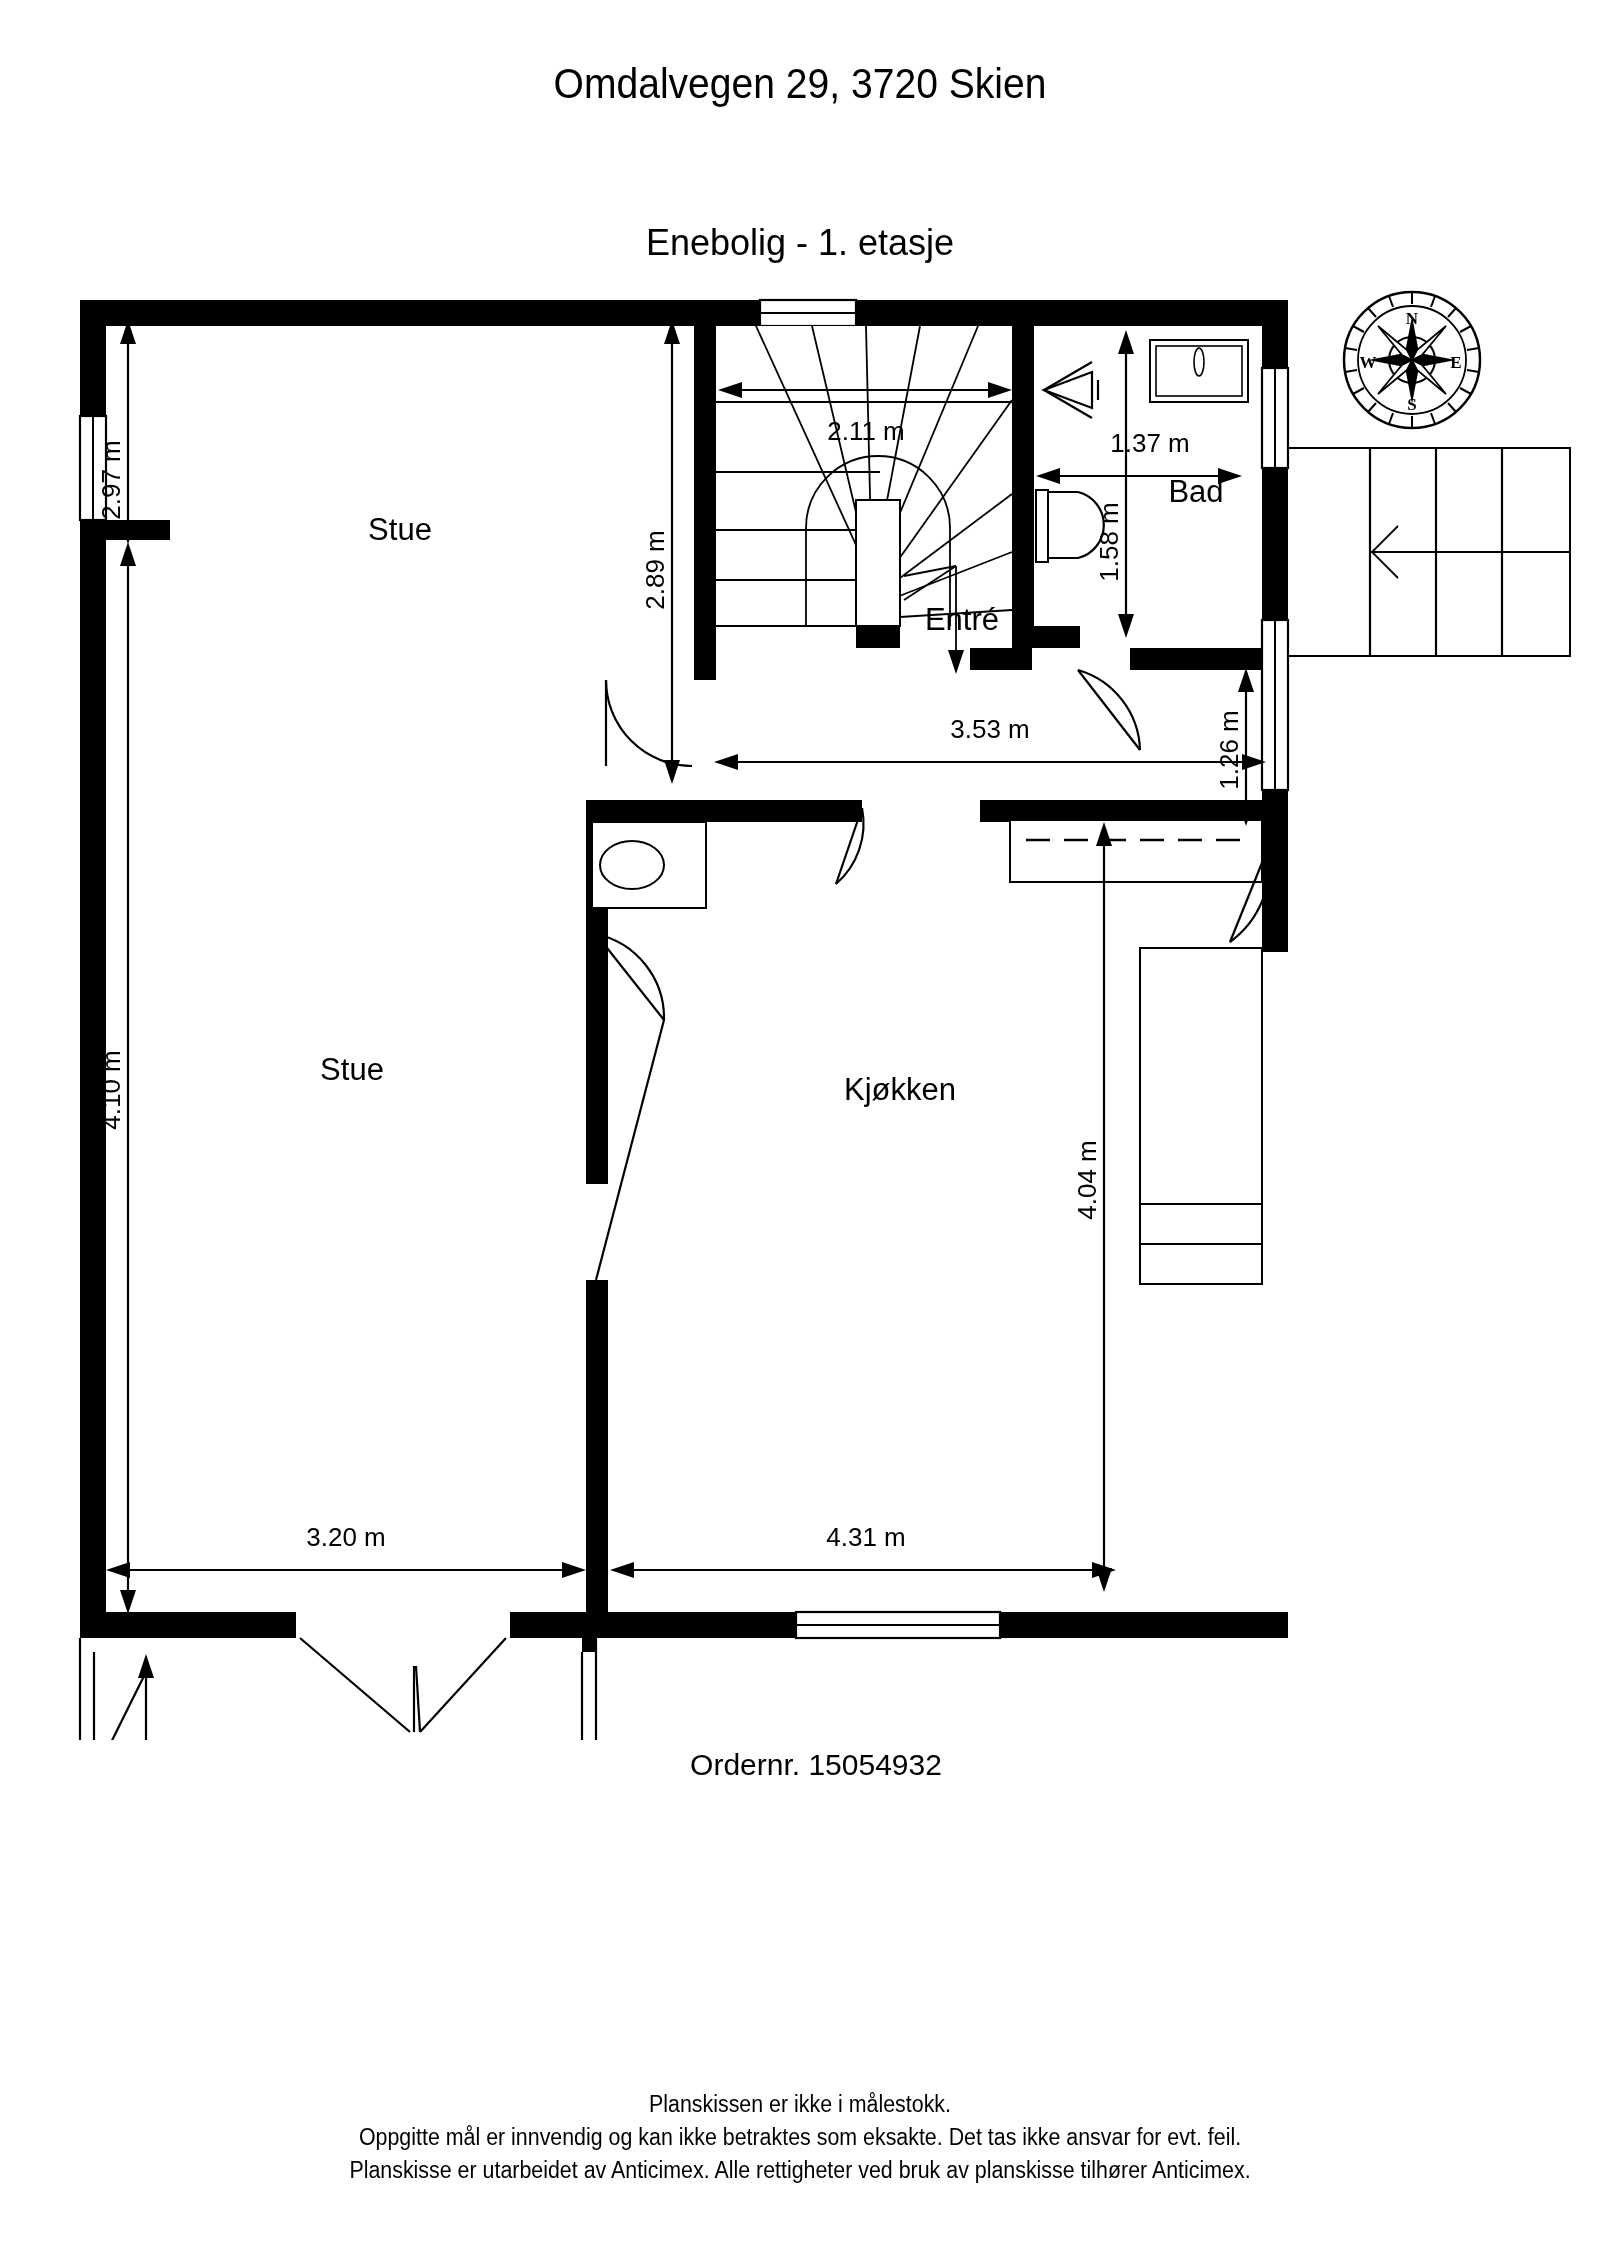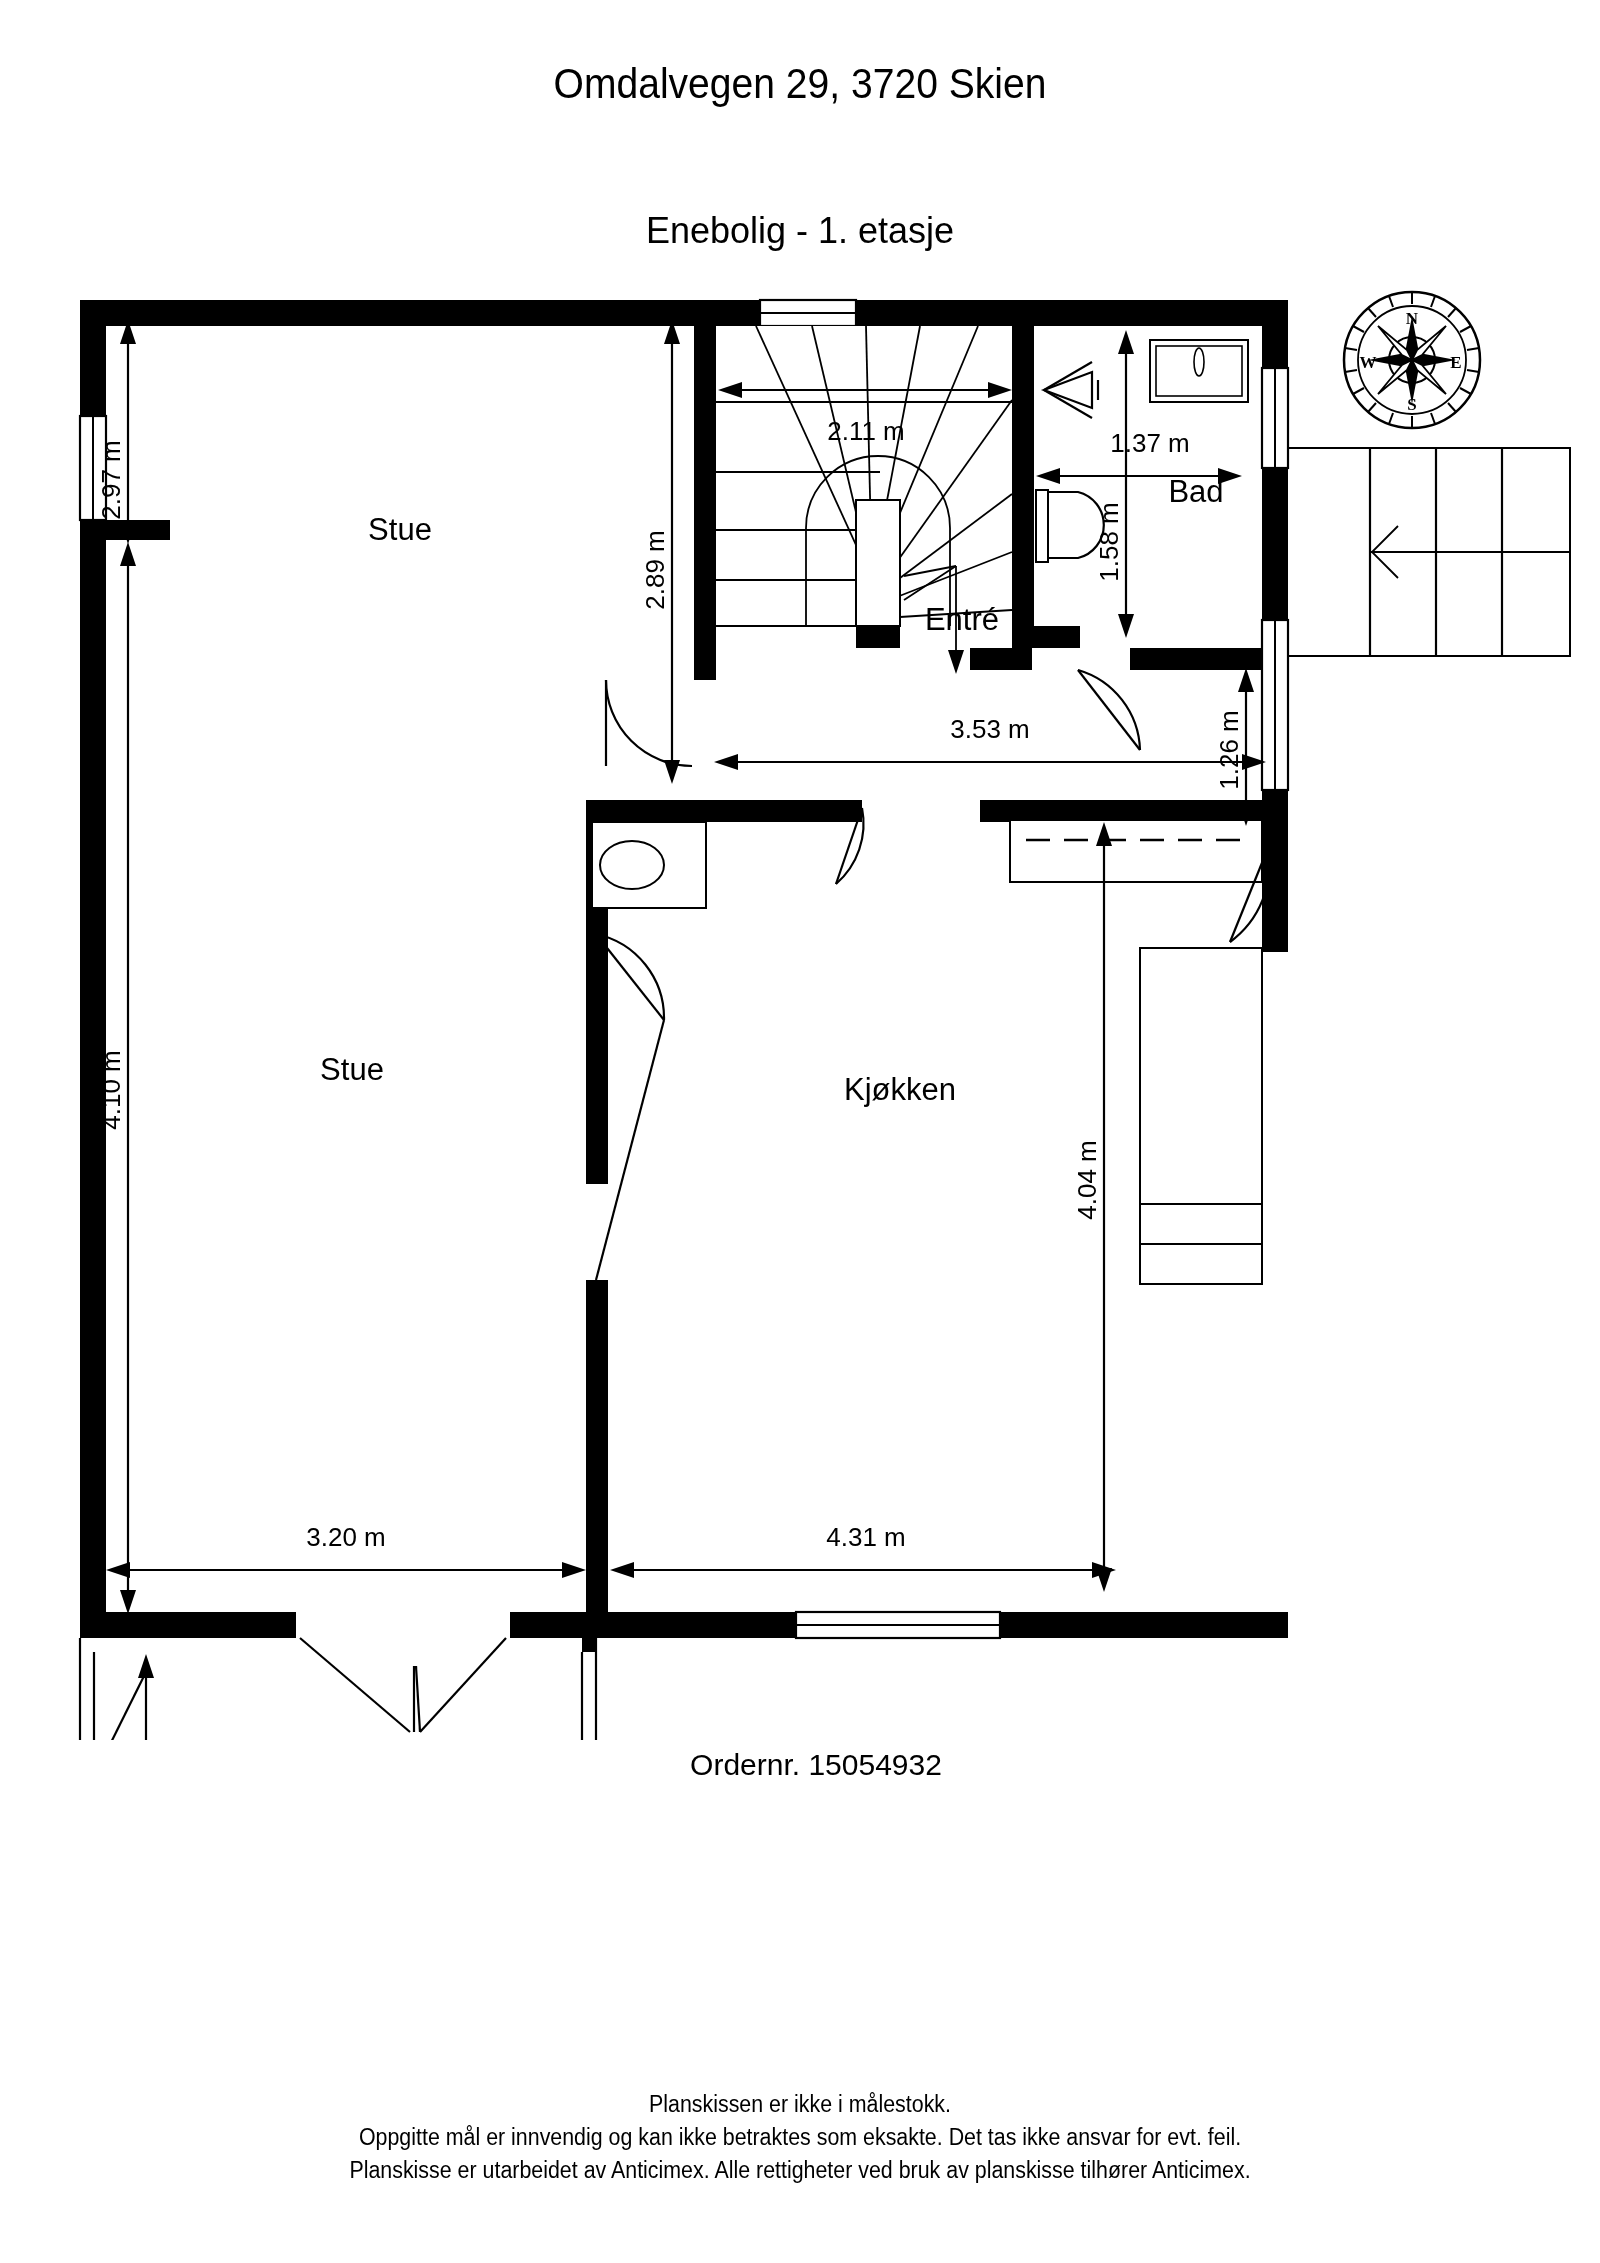--- a/index.html
+++ b/index.html
@@ -15,21 +15,21 @@
   .title{
     position:absolute;top:60px;left:0;width:1600px;
     text-align:center;
     font-size:42px;
     font-stretch:condensed;
     letter-spacing:0px;
     font-family:"Liberation Sans Narrow","Liberation Sans","DejaVu Sans Condensed",sans-serif;
     transform:scaleX(0.93);
   }
   .subtitle{
-    position:absolute;top:210px;left:0;width:1600px;
+    position:absolute;top:222px;left:0;width:1600px;
     text-align:center;
     font-size:36px;
     font-family:"Liberation Sans","DejaVu Sans",sans-serif;
   }
   .ordernr{
     position:absolute;top:1748px;left:16px;width:1600px;
     text-align:center;font-size:30px;
     font-family:"Liberation Sans","DejaVu Sans",sans-serif;
   }
   .plan-wrap{position:absolute;top:280px;left:0;width:1600px;height:1460px;}

